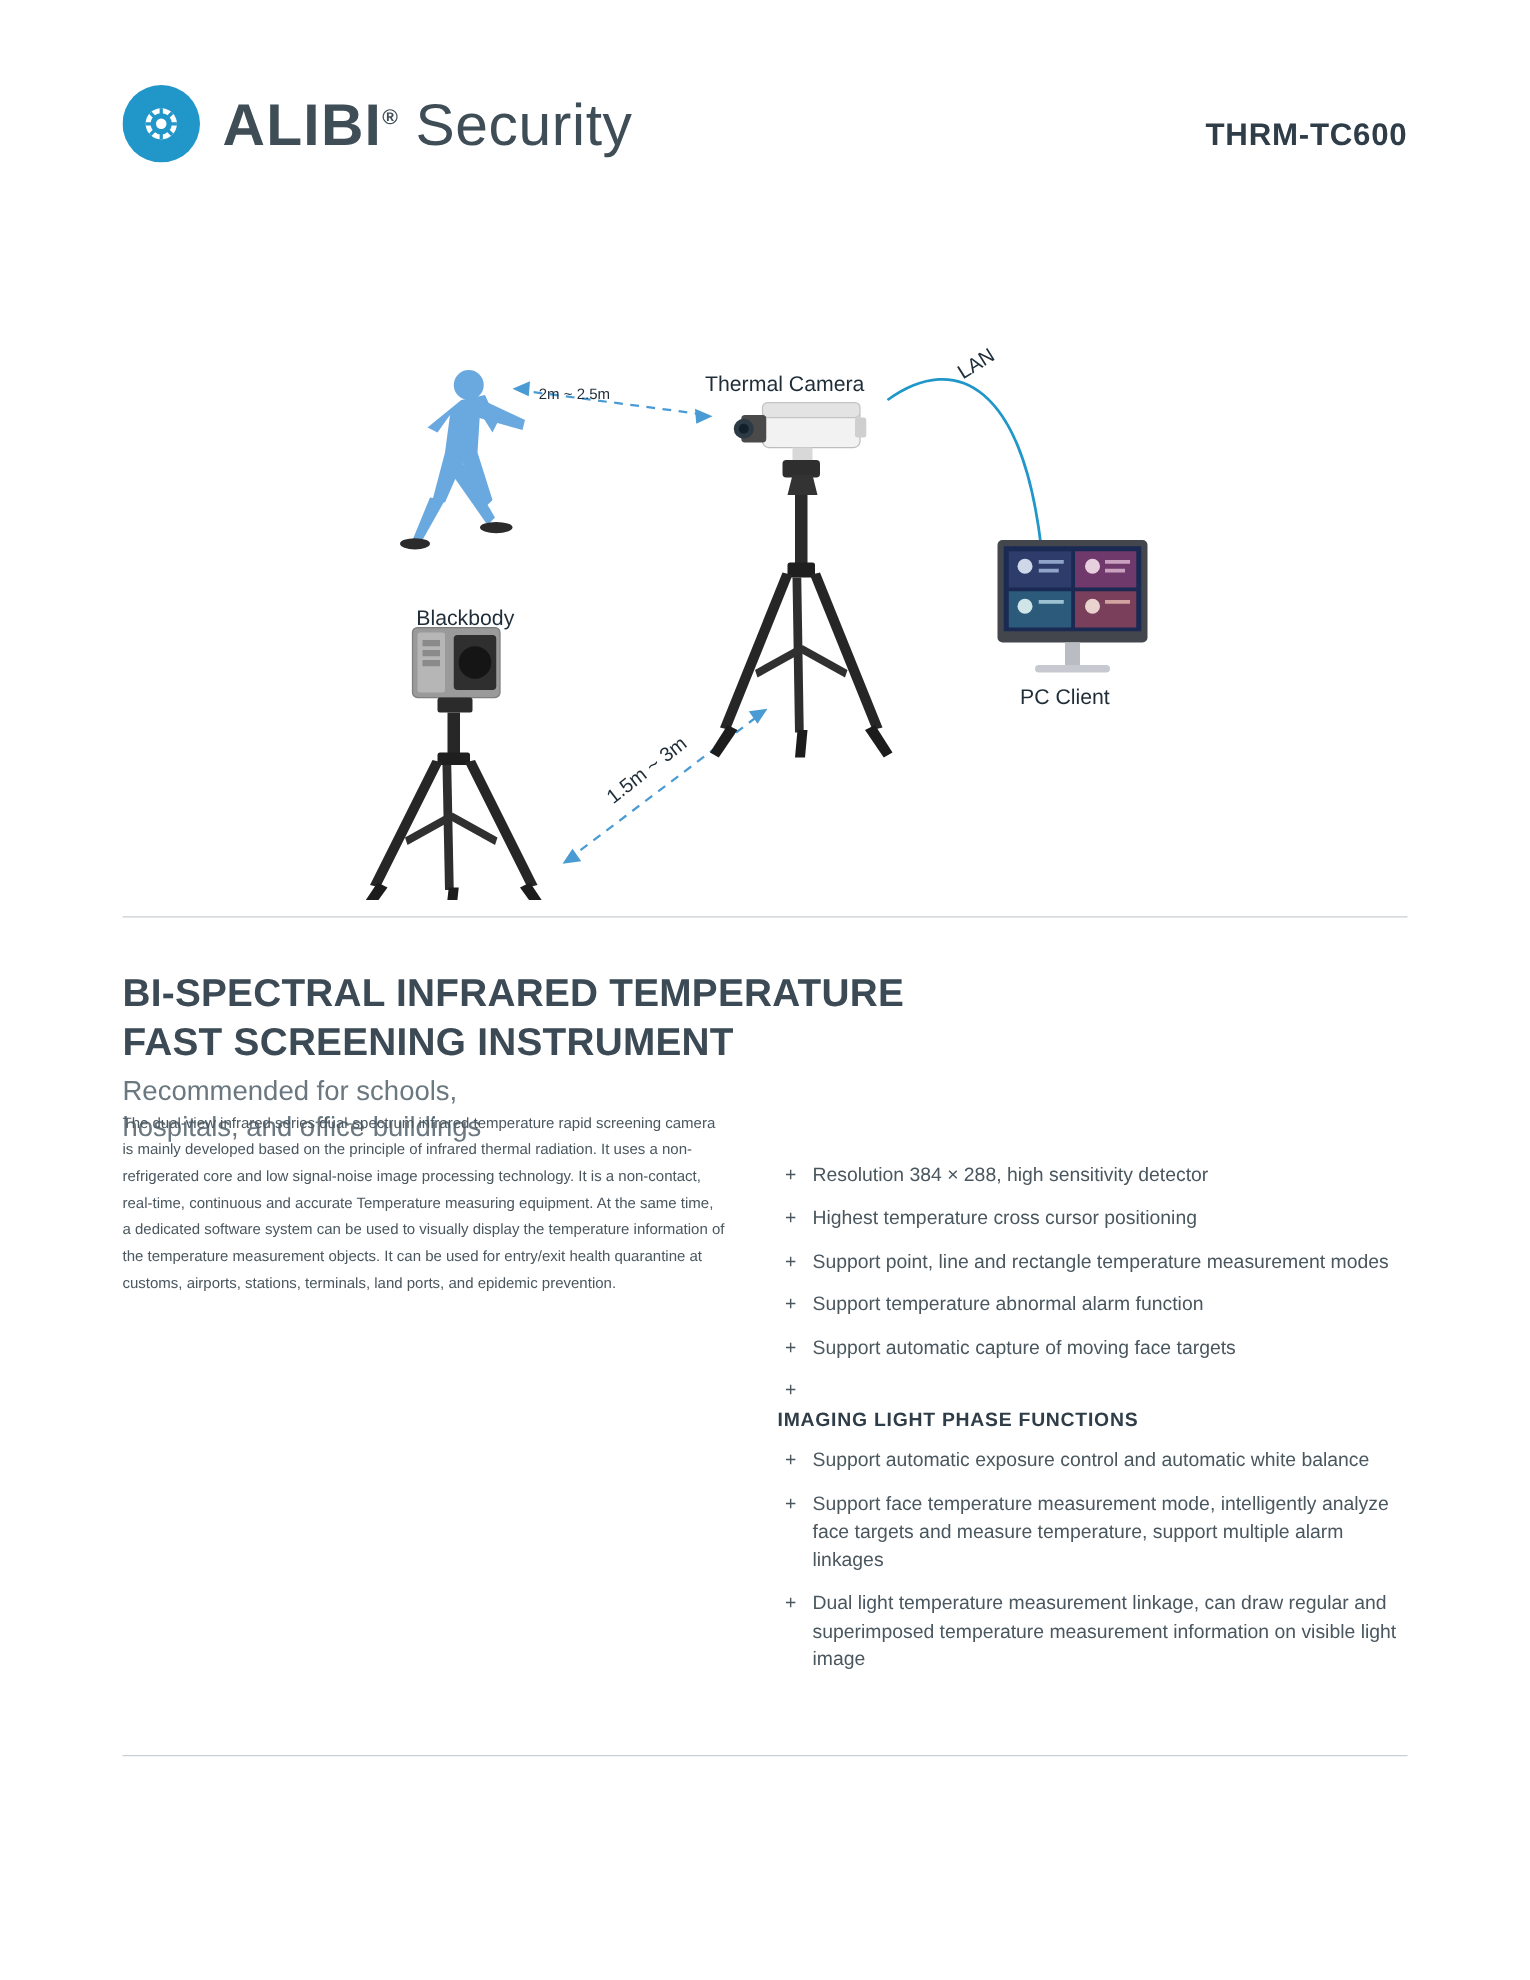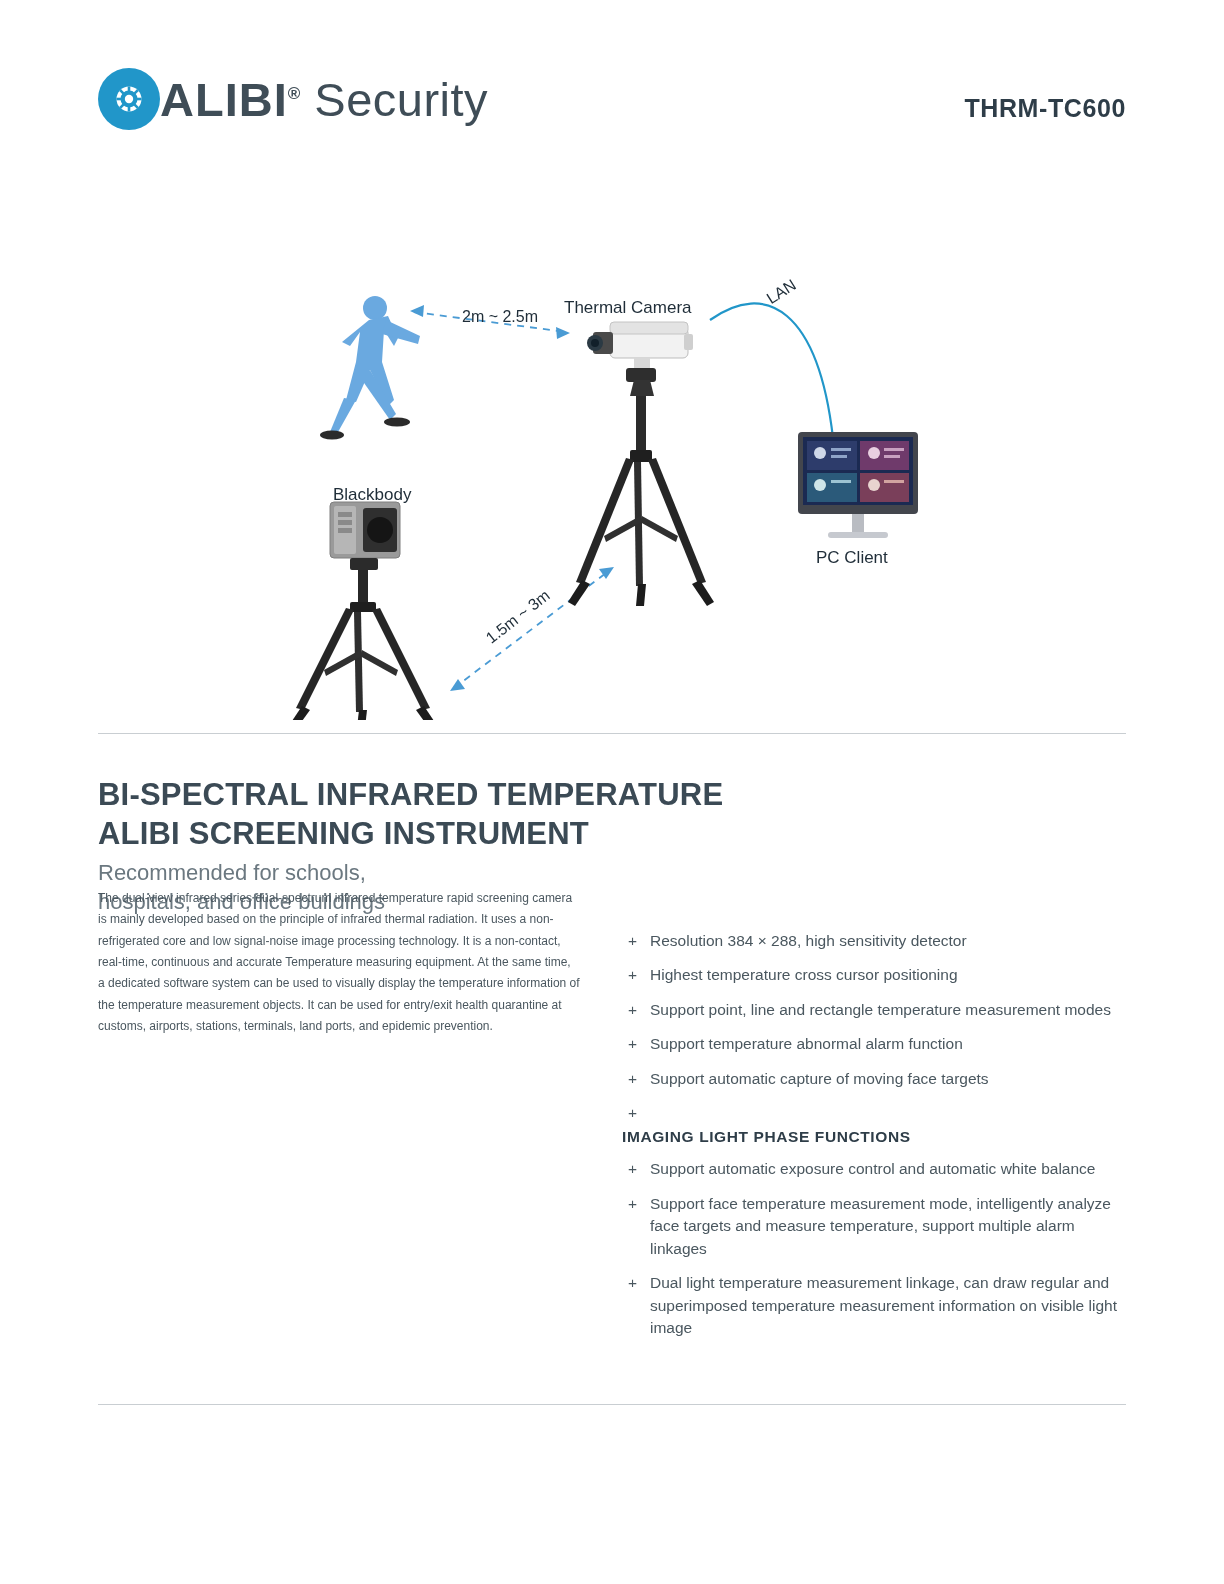--- a/index.html
+++ b/index.html
@@ -20,20 +20,21 @@
   .header {
     position: absolute;
     top: 68px;
     left: 98px;
     right: 98px;
     height: 80px;
   }
   .logo-wrap {
     display: flex;
     align-items: center;
+    gap: 18px;
     position: absolute;
     left: 0;
     top: 0;
   }
   .logo-mark {
     width: 62px;
     height: 62px;
     flex: 0 0 62px;
     position: relative;
   }
@@ -83,22 +84,22 @@
   }
   .lbl-thermal  { left: 466px; top: 48px; }
   .lbl-blackbody{ left: 235px; top: 235px; }
   .lbl-pc       { left: 718px; top: 298px; }
   .lbl-lan {
     left: 668px; top: 33px;
     transform: rotate(-32deg);
     font-size: 16px;
   }
   .lbl-dist1 {
-    left: 364px; top: 58px;
-    font-size: 16px;
+    left: 333px; top: 58px;
+    font-size: 12px;
   }
   .lbl-dist2 {
     left: 382px; top: 358px;
     font-size: 16px;
     transform: rotate(-38deg);
   }
 
   .hr {
     position: absolute;
     left: 98px;
@@ -313,21 +314,21 @@
   <div class="dlabel lbl-pc">PC Client</div>
   <div class="dlabel lbl-lan">LAN</div>
   <div class="dlabel lbl-dist1">2m ~ 2.5m</div>
   <div class="dlabel lbl-dist2">1.5m ~ 3m</div>
 </div>
 
 <div class="hr hr-top"></div>
 
 <div class="main-title">
   <div>BI-SPECTRAL INFRARED TEMPERATURE</div>
-  <div>ALIBI SCREENING INSTRUMENT</div>
+  <div>FAST SCREENING INSTRUMENT</div>
 </div>
 <div class="subtitle">
   <div>Recommended for schools,</div>
   <div>hospitals, and office buildings</div>
 </div>
 
 <div class="col-left">The dual-view infrared series dual-spectrum infrared temperature rapid screening camera is mainly developed based on the principle of infrared thermal radiation. It uses a non-refrigerated core and low signal-noise image processing technology. It is a non-contact, real-time, continuous and accurate Temperature measuring equipment. At the same time, a dedicated software system can be used to visually display the temperature information of the temperature measurement objects. It can be used for entry/exit health quarantine at customs, airports, stations, terminals, land ports, and epidemic prevention.</div>
 
 <div class="col-right">
   <ul class="feature-list">

